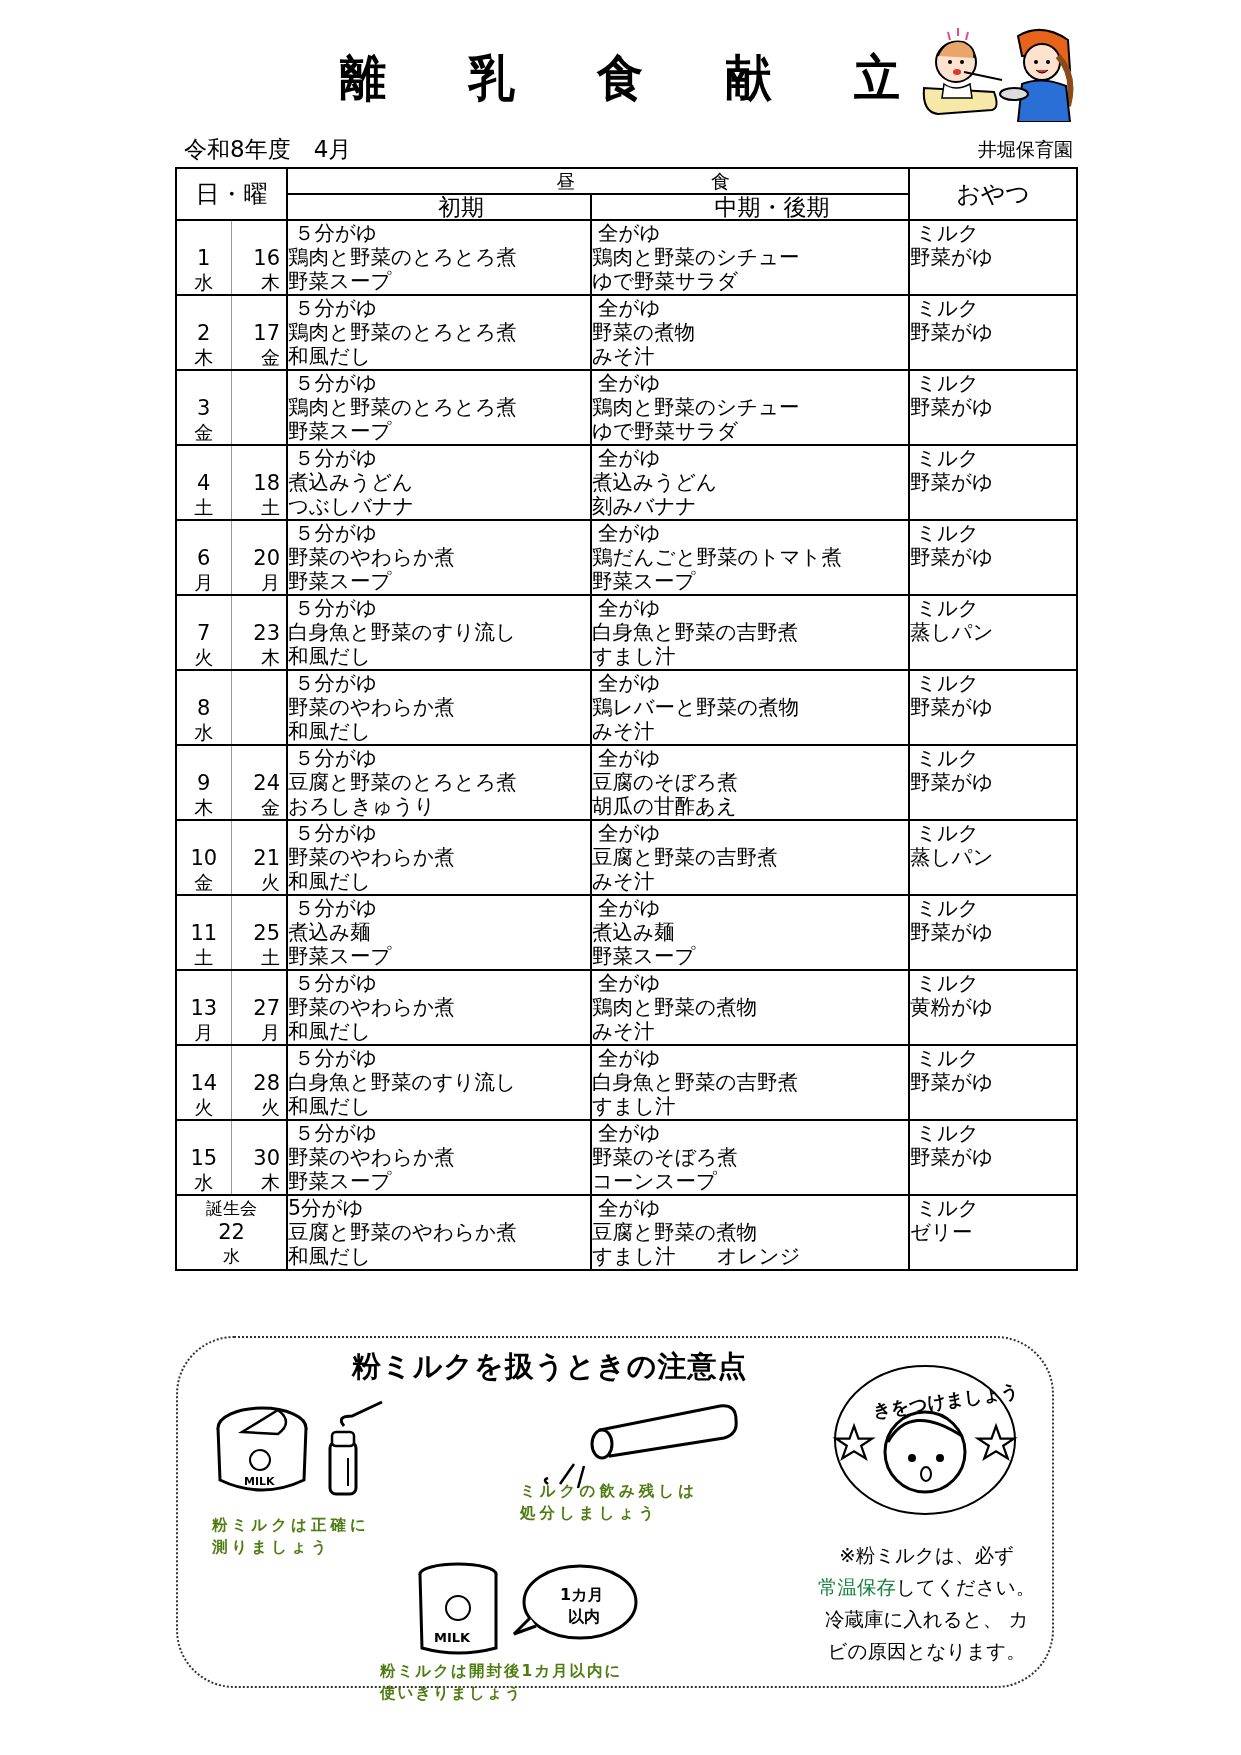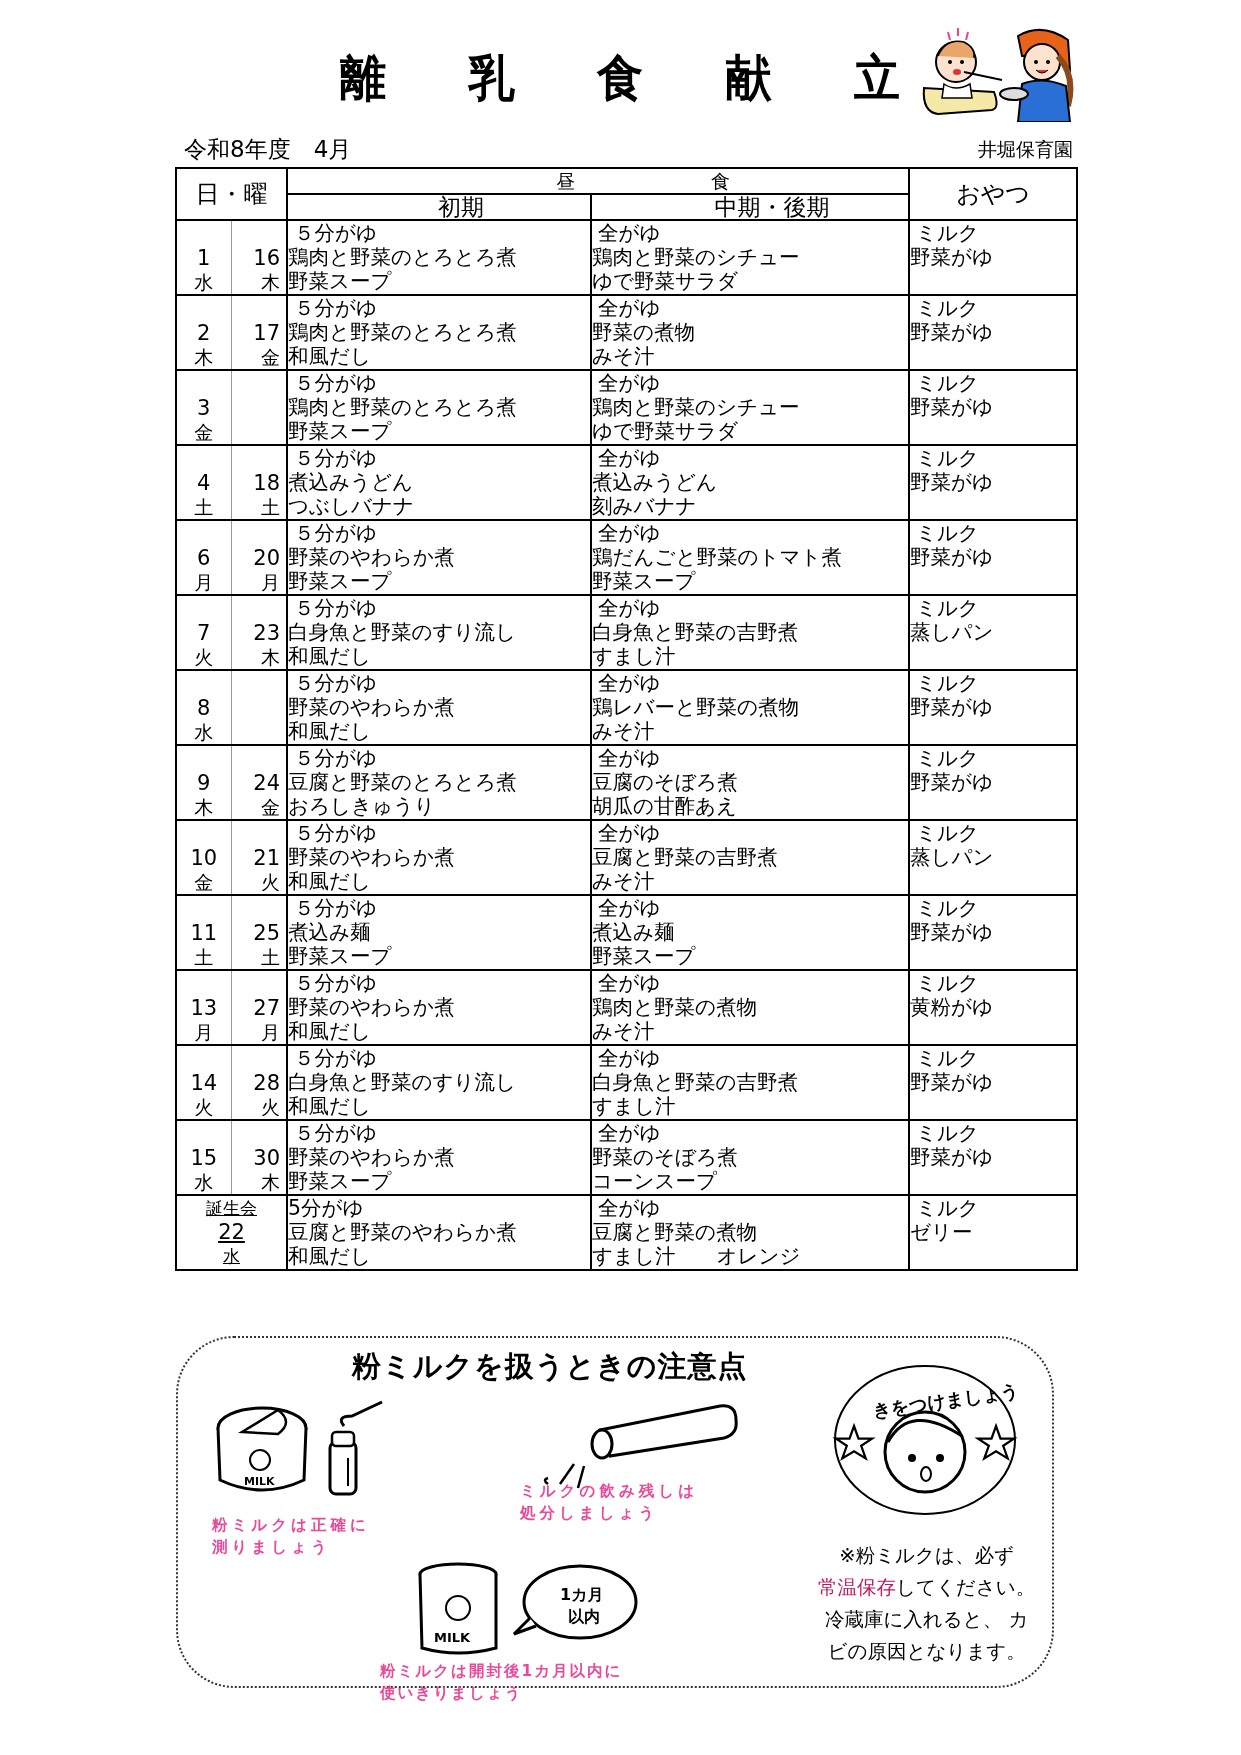--- a/index.html
+++ b/index.html
@@ -26,35 +26,35 @@
 
   table.menu tr.body-row td { height:73px; }
   td.d1 { border-right:1px solid #999 !important; text-align:center; font-size:21px; }
   td.d2 { border-left:1px solid #999 !important; text-align:center; font-size:21px;border-radius:16px; }
   td.dmerge { text-align:center; font-size:19px; }
   .daycell { display:flex; flex-direction:column; justify-content:flex-end; height:73px; line-height:24px; }
   .daycell .num { font-size:21px; }
   .daycell .wd { font-size:19px; }
   .daycell.right { align-items:flex-end; padding-right:6px; }
   .daycell.left { align-items:center; }
-  .bdaycell { display:flex; flex-direction:column; justify-content:flex-start; align-items:center; line-height:24px; height:51px;text-decoration:underline; }
+  .bdaycell { display:flex; flex-direction:column; justify-content:flex-start; align-items:center; line-height:24px; height:51px; }
   .bdaycell .lab { font-size:17px; }
   .bdaycell .num { font-size:21px; }
   .bdaycell .wd { font-size:17px; }
 
   .meal { font-size:20.5px; line-height:24px; }
   .meal div { height:24px; }
   .meal .first { padding-left:6px; }
 
   .notice { position:absolute; left:176px; top:1336px; width:878px; height:352px;
             border:2px dotted #333; border-radius:58px; box-sizing:border-box; }
   .notice-title { position:absolute; left:352px; top:1347px; font-size:29px; font-weight:bold; letter-spacing:1px; }
-  .cap { position:absolute; font-size:15.5px; letter-spacing:4px; line-height:22px; font-weight:bold; color:#ec4899; }
+  .cap { position:absolute; font-size:15.5px; letter-spacing:4px; line-height:22px; font-weight:bold; color:#4d7c0f; }
   .warn { position:absolute; left:818px; top:1540px; font-size:19.5px; line-height:32px;text-align:center; }
-  .warn .red { color:#be185d; }
+  .warn .red { color:#15803d; }
   svg.ill { position:absolute; }
 </style>
 </head>
 <body>
 
 <div class="title">
   <span>離</span>
   <span>乳</span>
   <span>食</span>
   <span>献</span>

